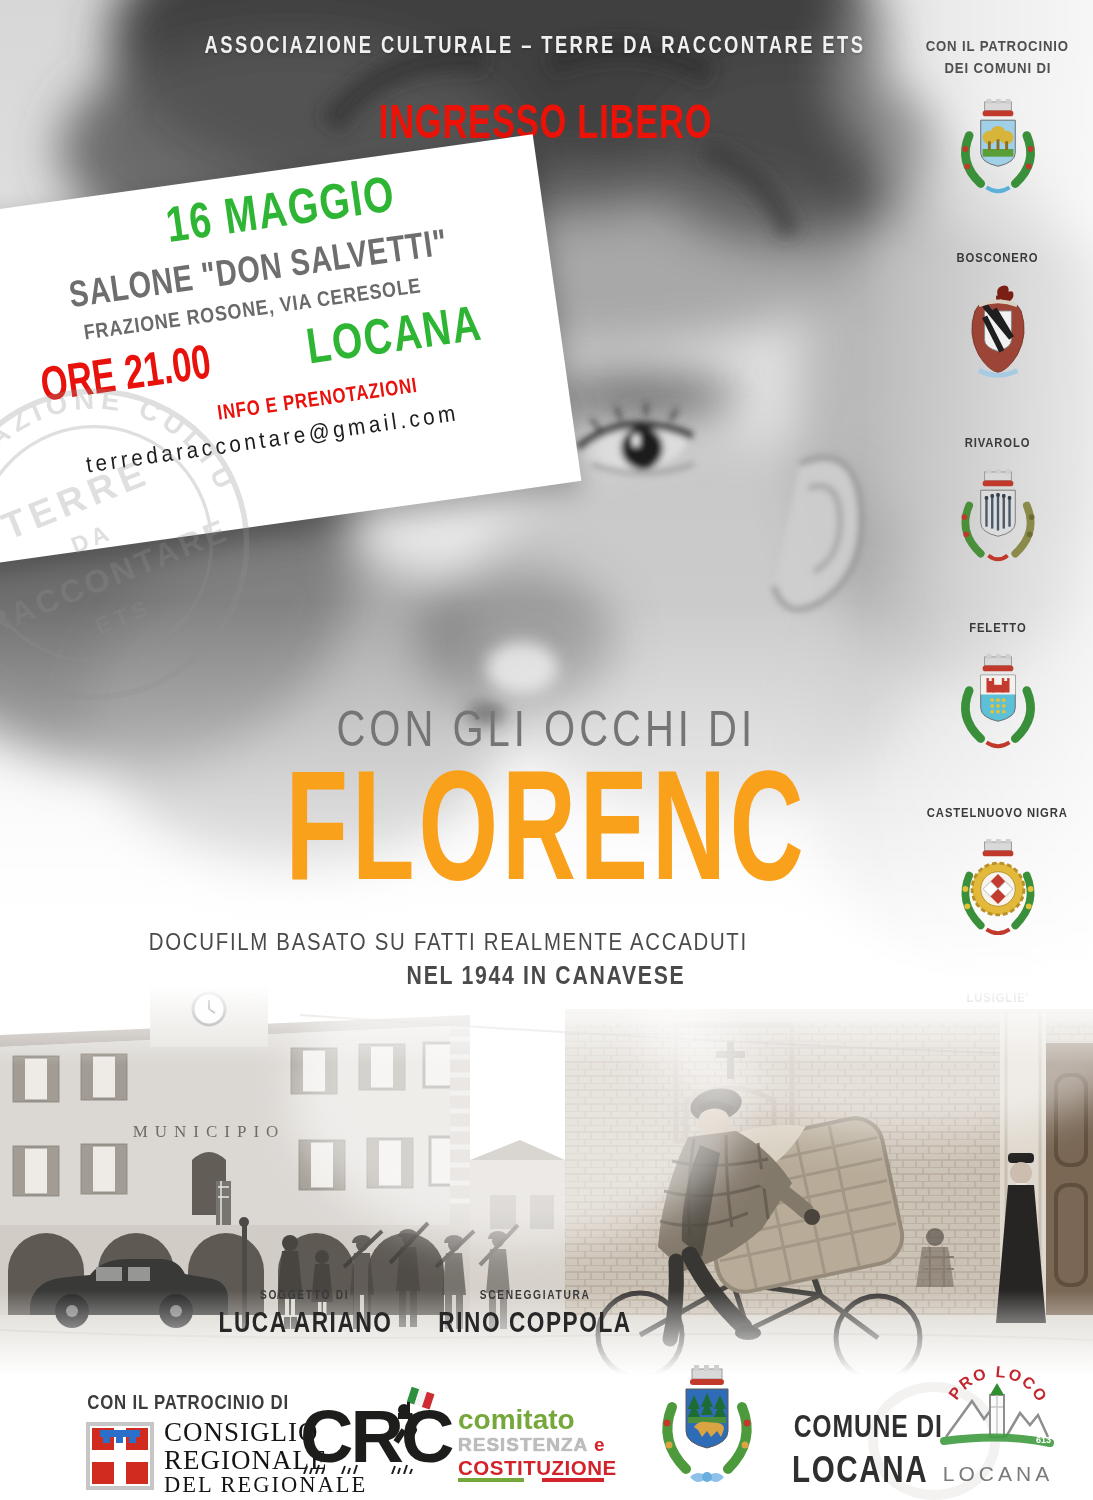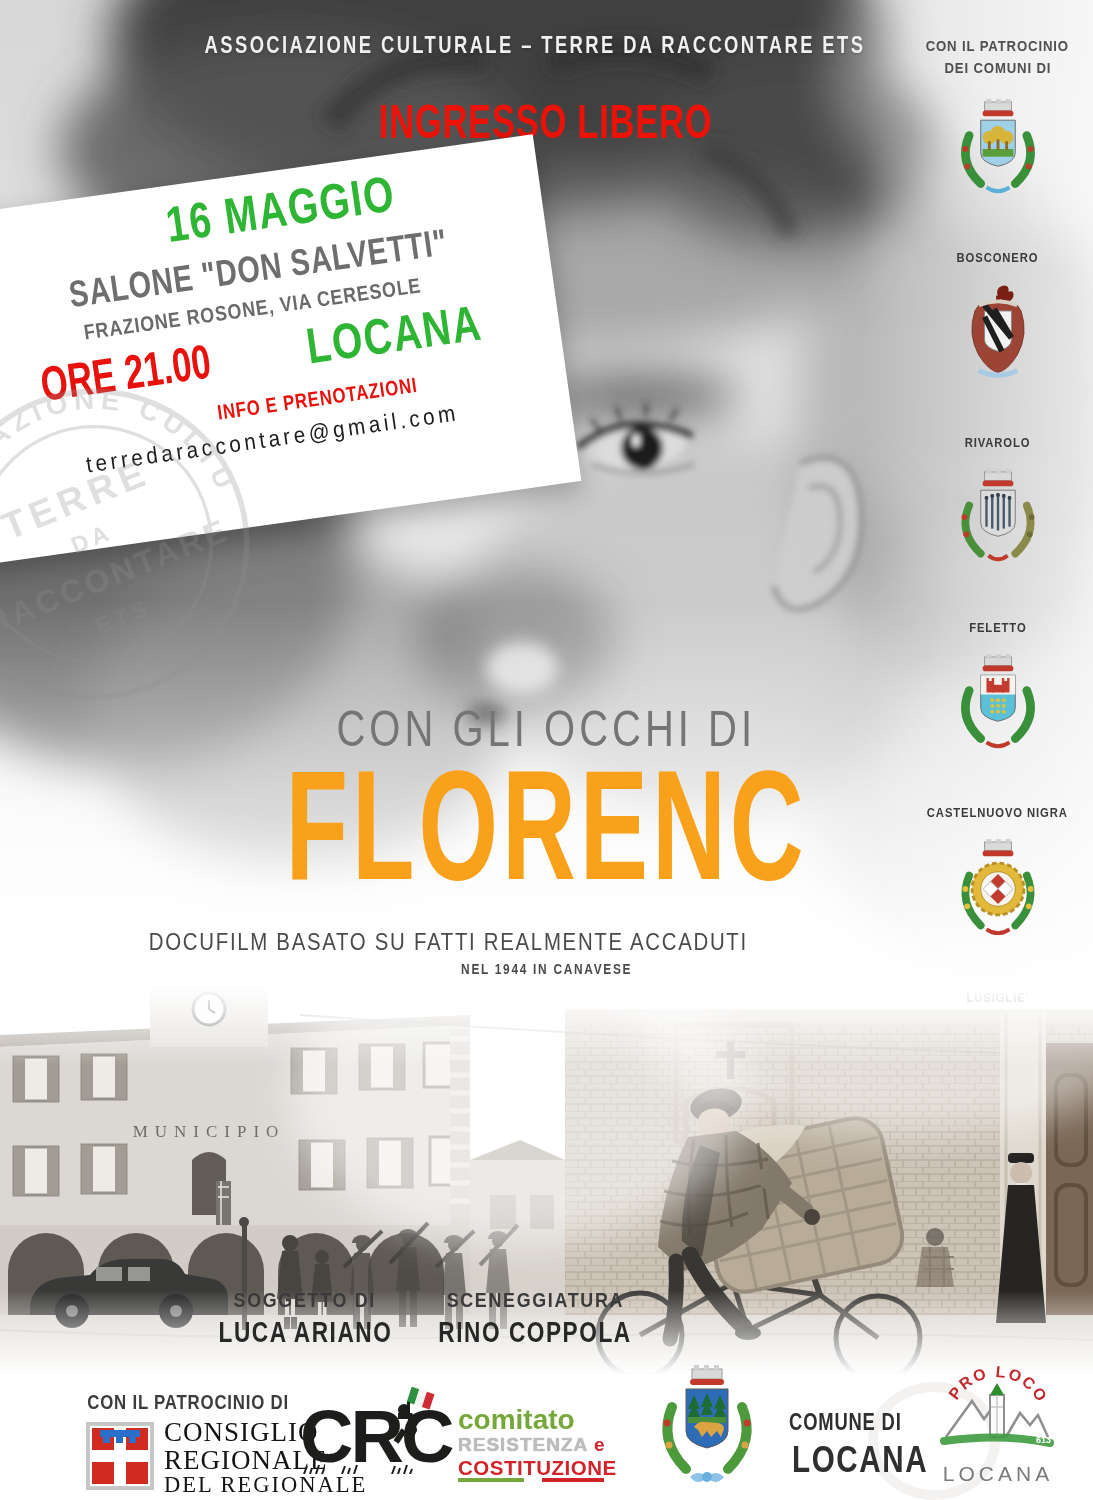--- a/index.html
+++ b/index.html
@@ -37,26 +37,26 @@
   
   .muni-col{left:900px;top:35px;width:195px;display:flex;flex-direction:column;align-items:center;}
   .muni-head{font-size:15.5px;font-weight:700;color:#4f4f4f;letter-spacing:1px;line-height:1.45;text-align:center;}
   .crest-item{display:flex;flex-direction:column;align-items:center;margin-top:17px;gap:44px;}
   .crest-item svg{width:96px;height:104px;}
   .crest-label{margin-top:6px;font-size:12.5px;font-weight:700;color:#3a3a3a;letter-spacing:1px;text-align:center;}
 
   .kicker{left:0;width:1093px;top:700px;font-size:50px;font-weight:400;color:#757575;letter-spacing:5px;}
   .florenc{left:0;width:1093px;top:748px;font-size:155px;line-height:1;font-weight:700;color:#f9a11b;letter-spacing:6px;}
   .sub1{left:0;width:897px;top:928px;font-size:24px;font-weight:400;color:#4a4a4a;letter-spacing:2px;}
-  .sub2{left:0;width:1093px;top:961px;font-size:14px;font-weight:700;color:#4a4a4a;letter-spacing:2px;}
+  .sub2{left:0;width:1093px;top:961px;font-size:25px;font-weight:700;color:#4a4a4a;letter-spacing:2px;}
 
   .photo-band{left:0;top:985px;width:1093px;height:390px;}
 
   .credit{top:1288px;display:flex;flex-direction:column;align-items:center;gap:4px;}
-  .credit .role{font-size:21px;font-weight:700;color:#3a3a3a;letter-spacing:2px;}
+  .credit .role{font-size:12px;font-weight:700;color:#3a3a3a;letter-spacing:2px;}
   .credit .name{font-size:29px;font-weight:700;color:#272727;letter-spacing:2px;}
   .credit.c1{left:155px;width:300px;}
   .credit.c2{left:385px;width:300px;}
   .credit.c3{left:583px;width:300px;}
 
   .patro-label{left:62px;top:1390px;font-size:21px;font-weight:700;color:#3c3c3c;letter-spacing:1px;}
   .regione-logo{left:86px;top:1422px;width:68px;height:68px;}
   .regione-text{left:164px;top:1419px;font-family:"Liberation Serif",serif;color:#141414;line-height:1.02;}
   .regione-text .l1,.regione-text .l2{font-size:27px;letter-spacing:1px;}
   .regione-text .l3{font-size:22.5px;letter-spacing:2px;}
@@ -69,21 +69,21 @@
   .crc .w1{font-size:28px;font-weight:800;color:#76a73a;line-height:1;}
   .crc .w2{font-size:19px;font-weight:800;color:#bdbdbd;letter-spacing:1px;line-height:1.15;
            text-shadow:0 0 1px #8f8f8f;}
   .crc .w2 .e{color:#d2232a;text-shadow:none;}
   .crc .w3{font-size:20.5px;font-weight:800;color:#d2232a;letter-spacing:.5px;line-height:1.2;}
   .crc .bar-g{position:absolute;left:158px;top:86px;width:66px;height:4px;background:#76a73a;}
   .crc .bar-r{position:absolute;left:242px;top:86px;width:62px;height:4px;background:#d2232a;}
 
   .locana-crest{left:648px;top:1365px;width:118px;height:128px;}
   .comune-text{left:775px;top:1408px;line-height:1.25;color:#2f2f2f;}
-  .comune-text .l1{font-size:23px;font-weight:700;letter-spacing:1px;}
+  .comune-text .l1{font-size:31px;font-weight:700;letter-spacing:1px;}
   .comune-text .l2{font-size:37px;font-weight:700;letter-spacing:2px;}
 
   .proloco{left:938px;top:1363px;width:118px;height:100px;}
   .proloco-name{left:928px;top:1462px;width:140px;font-size:21px;color:#7a7a7a;letter-spacing:4px;text-align:center;}
 
   .ghost-wheel{left:868px;top:1382px;width:132px;height:118px;border:10px solid #f1efec;border-radius:50%;opacity:.8;}
 </style>
 </head>
 <body>
 

